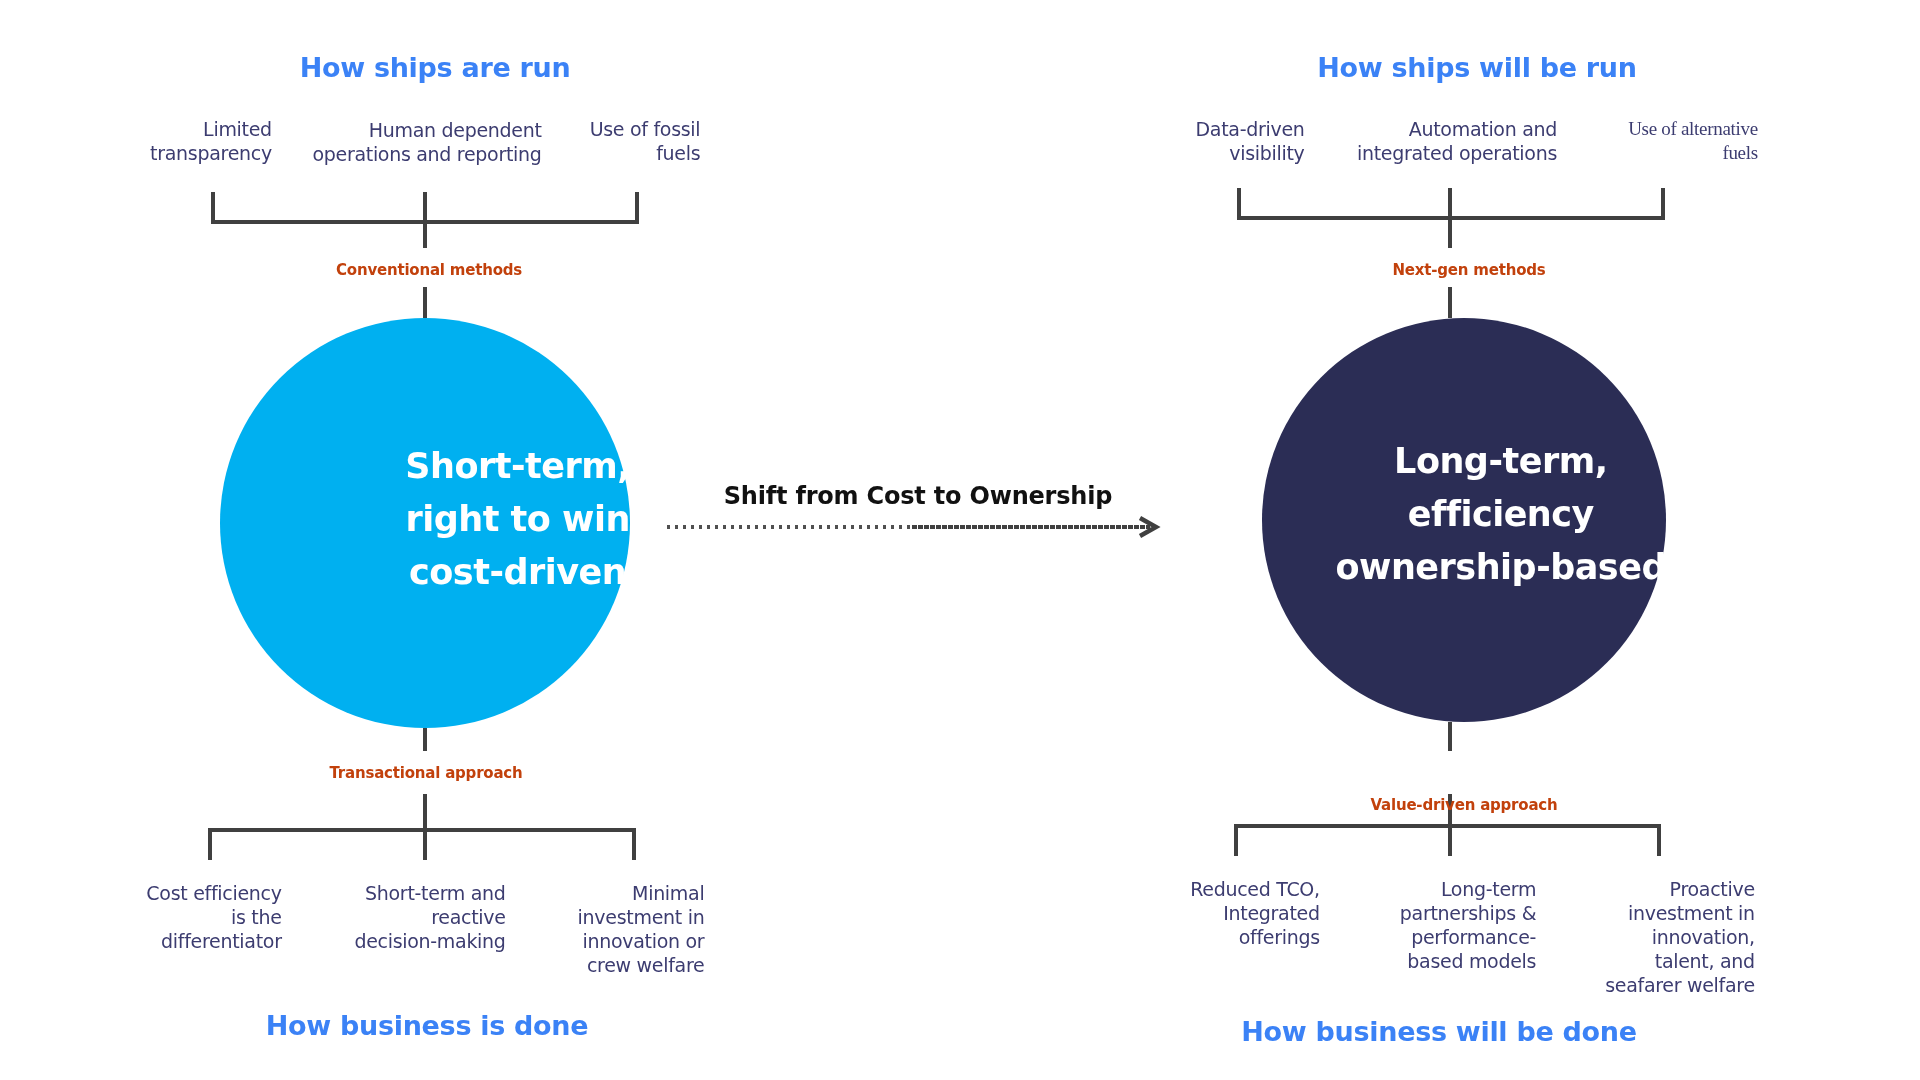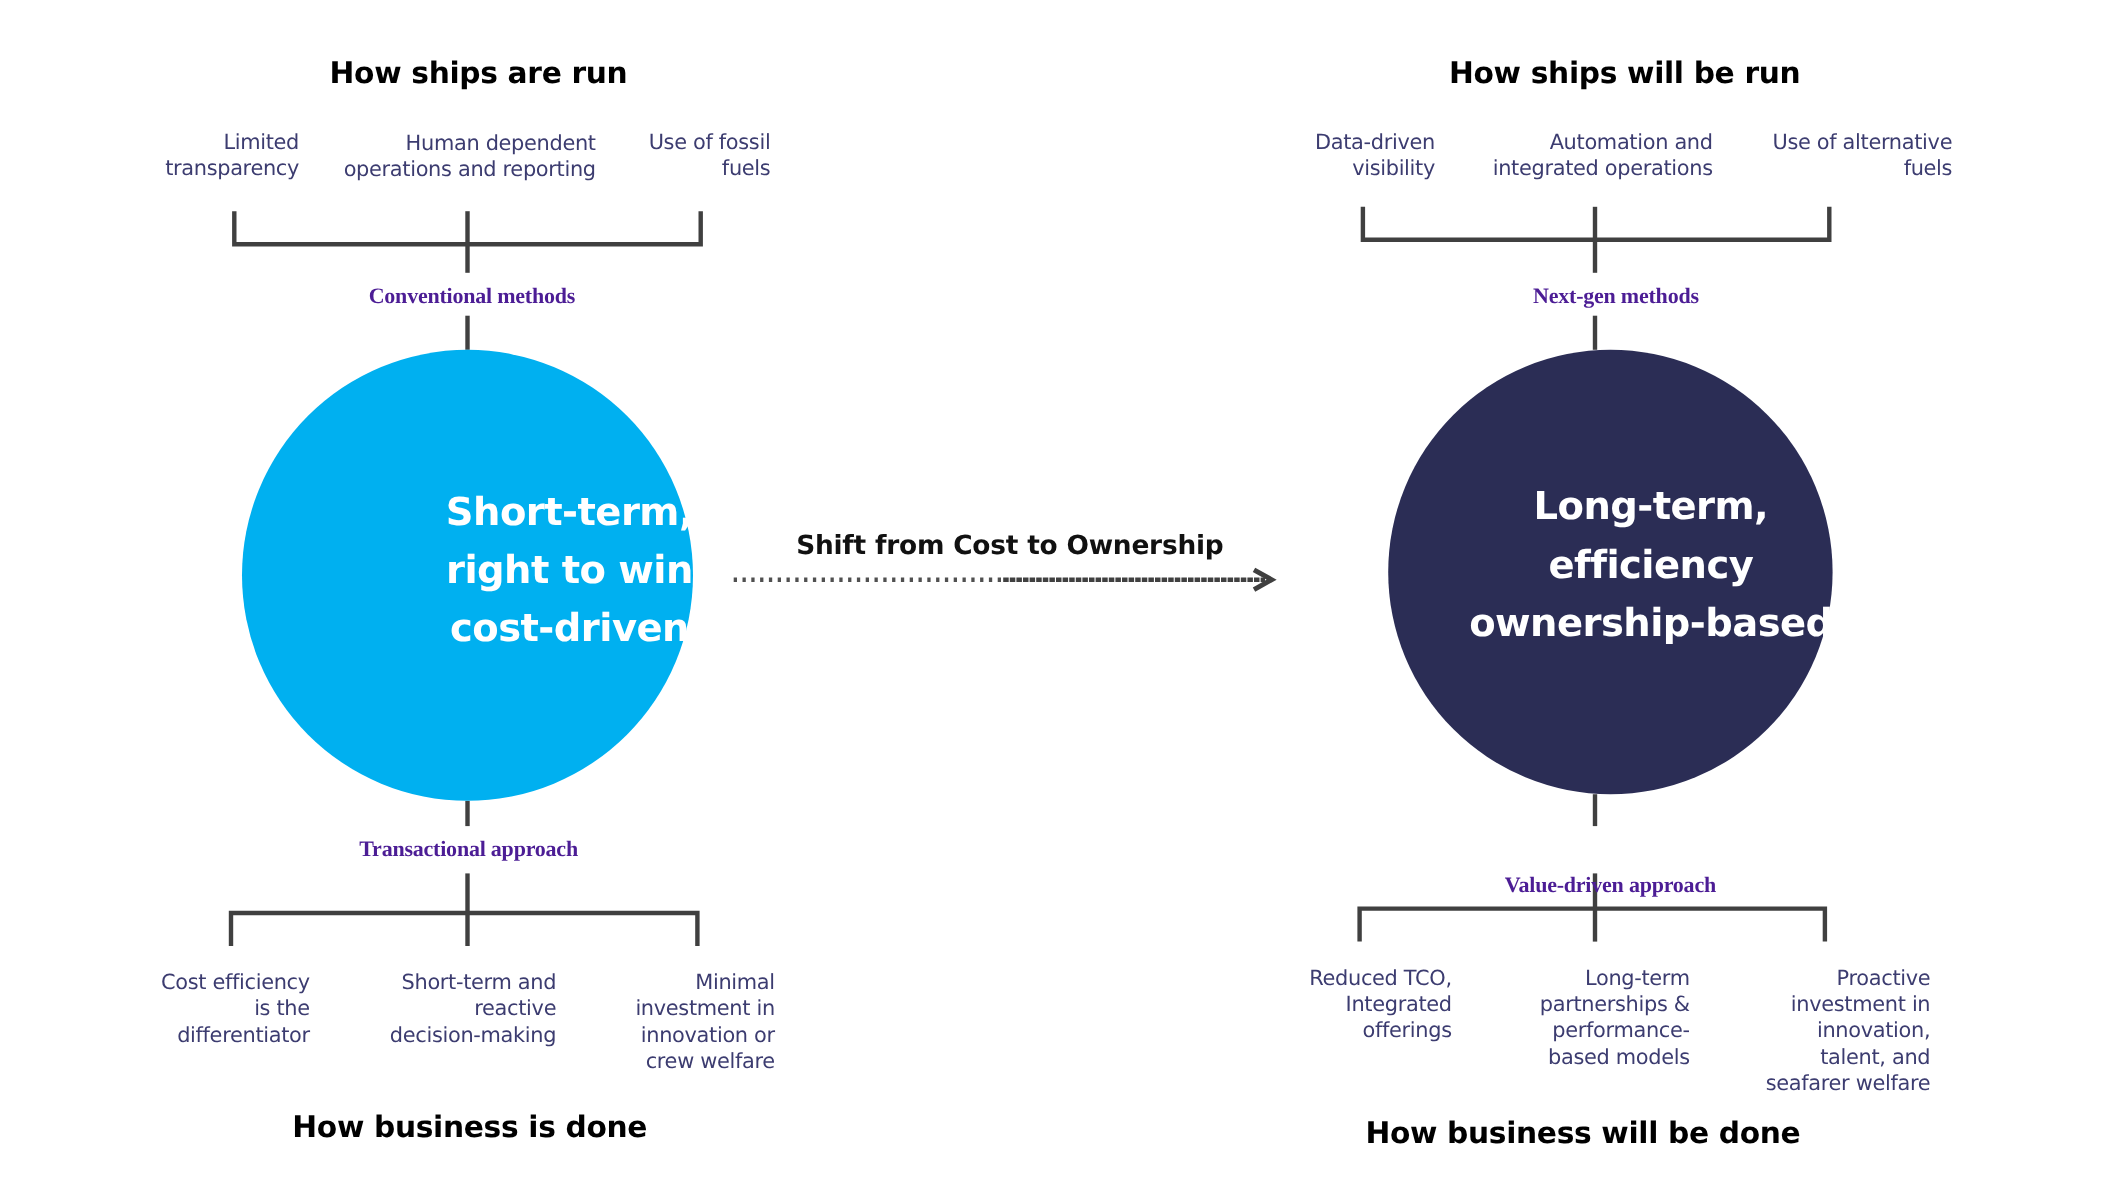--- a/index.html
+++ b/index.html
@@ -1,21 +1,21 @@
 <!DOCTYPE html>
 <html><head>
 <meta charset="utf-8">
 <style>
   html, body { margin: 0; padding: 0; background: #ffffff; }
   body { width: 1920px; height: 1080px; position: relative; overflow: hidden;
          font-family: "DejaVu Sans", "Liberation Sans", sans-serif; }
   .heading { position: absolute; transform: translate(-50%, -50%); white-space: nowrap;
-             font-weight: bold; font-size: 27px; color: #000000; letter-spacing: -0.3px; }
+             font-weight: bold; font-size: 27px; color: #3b82f6; letter-spacing: -0.3px; }
   .subhead { position: absolute; transform: translate(-50%, -50%); white-space: nowrap;
-             font-weight: bold; font-size: 20px; color: #4c1d95; letter-spacing: -0.2px; font-family: Liberation Serif, serif; }
+             font-weight: bold; font-size: 15px; color: #c2410c; letter-spacing: -0.2px; }
   .item { position: absolute; transform: translateX(-50%); text-align: right;
           font-size: 19px; line-height: 24px; color: #3c3c70; letter-spacing: -0.3px; }
   .item span { display: block; white-space: nowrap; }
   .circle { position: absolute; border-radius: 50%; display: flex; align-items: flex-end;
             justify-content: center; flex-direction: column; }
   .circle-text { color: #ffffff; font-weight: bold; font-size: 35px; line-height: 53px;
                  text-align: center; letter-spacing: -0.5px; }
   .circle-text span { display: block; white-space: nowrap; }
   .shift-label { position: absolute; transform: translate(-50%, -50%); white-space: nowrap;
                  font-weight: bold; font-size: 24px; color: #111111; letter-spacing: -0.2px; }
@@ -102,21 +102,21 @@
 <div class="heading" style="left:1477px; top:67px;">How ships will be run</div>
 
 <div class="item" style="left:1250px; top:117px;">
   <span>Data-driven</span>
   <span>visibility</span>
 </div>
 <div class="item" style="left:1457px; top:117px;">
   <span>Automation and</span>
   <span>integrated operations</span>
 </div>
-<div class="item" style="left:1693px; top:117px;">
+<div class="item" style="left:1693px; top:117px;font-family:Liberation Serif, serif;">
   <span>Use of alternative</span>
   <span>fuels</span>
 </div>
 
 <div class="subhead" style="left:1469px; top:270px;">Next-gen methods</div>
 
 <div class="circle" style="left:1262px; top:318px; width:404px; height:404px; background:#2B2D55;">
   <div class="circle-text" style="margin-top:-12px;">
     <span>Long-term,</span>
     <span>efficiency</span>

